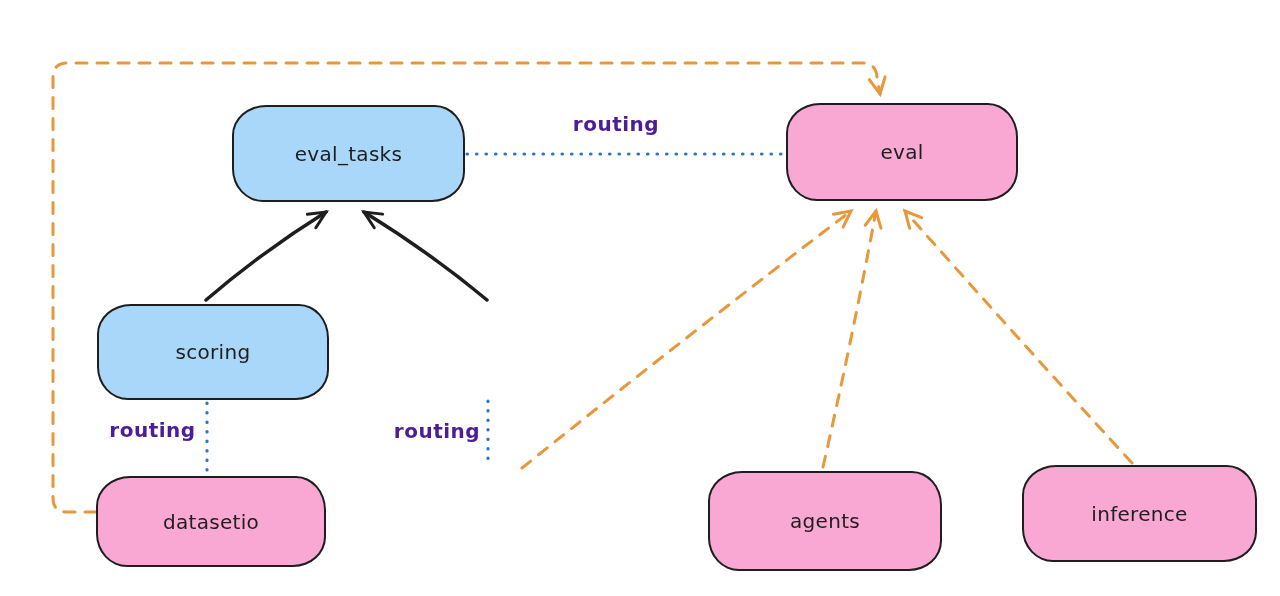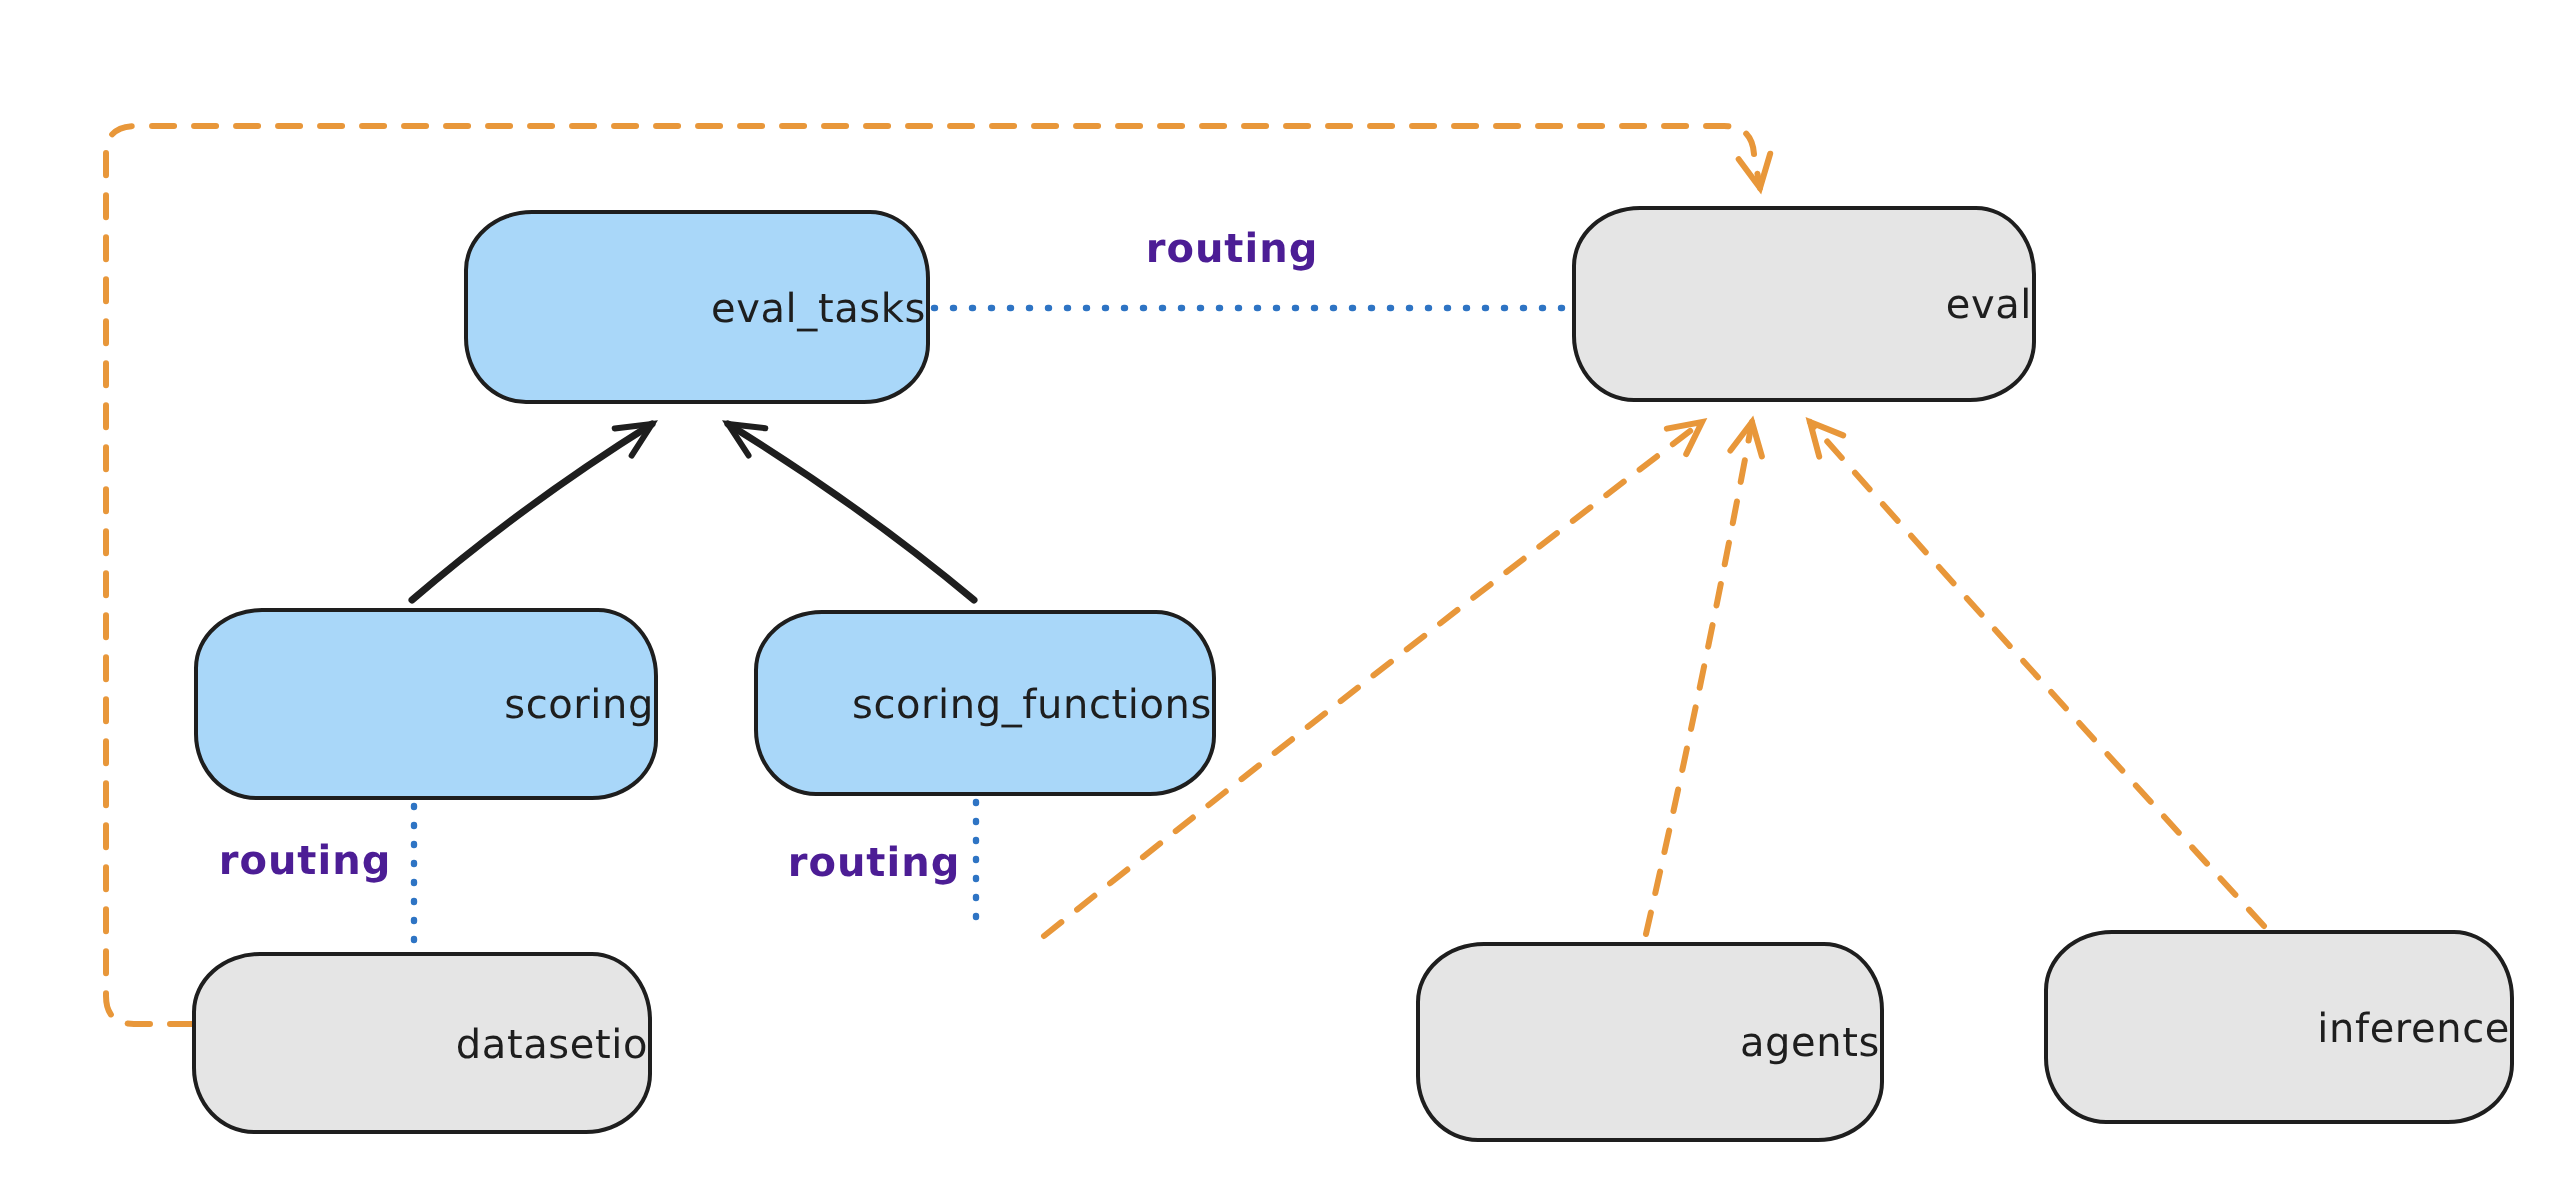--- a/index.html
+++ b/index.html
@@ -5,28 +5,28 @@
   html,body{margin:0;padding:0;}
   body{
     width:1280px;height:596px;position:relative;overflow:hidden;
     background:#ffffff;
     font-family:"DejaVu Sans","Liberation Sans",sans-serif;
   }
   #canvas{position:absolute;inset:0;width:1280px;height:596px;}
   svg.edges{position:absolute;left:0;top:0;width:1280px;height:596px;z-index:1;}
   .node{
     position:absolute;z-index:2;
-    display:flex;align-items:center;justify-content:flex-end;
+    display:flex;align-items:center;justify-content:center;
     border:2.5px solid #1e1e1e;
     color:#1e1e1e;font-size:20px;letter-spacing:.3px;
     box-sizing:border-box;
     border-radius:34px 30px 33px 31px / 30px 34px 30px 33px;
   }
   .node.blue{background:#a9d7f9;}
-  .node.green{background:#e5e5e5;}
+  .node.green{background:#f9a8d4;}
   .node-label{pointer-events:none;}
   .routing-label{
     position:absolute;z-index:3;
     color:#4c1d95;font-size:20px;font-weight:600;letter-spacing:.5px;
     text-align:center;
   }
   
   #n-eval_tasks{left:232px;top:105px;width:233px;height:97px;}
   #n-eval{left:786px;top:103px;width:232px;height:98px;}
   #n-datasets{left:97px;top:304px;width:232px;height:96px;}
@@ -70,23 +70,20 @@
 
   <div class="node blue" id="n-eval_tasks">
     <span class="node-label">eval_tasks</span>
   </div>
   <div class="node green" id="n-eval">
     <span class="node-label">eval</span>
   </div>
   <div class="node blue" id="n-datasets">
     <span class="node-label">scoring</span>
   </div>
-  <div class="node blue" id="n-scoring_functions">
-    <span class="node-label">scoring_functions</span>
-  </div>
   <div class="node green" id="n-datasetio">
     <span class="node-label">datasetio</span>
   </div>
   <div class="node green" id="n-agents">
     <span class="node-label">agents</span>
   </div>
   <div class="node green" id="n-inference">
     <span class="node-label">inference</span>
   </div>
 

